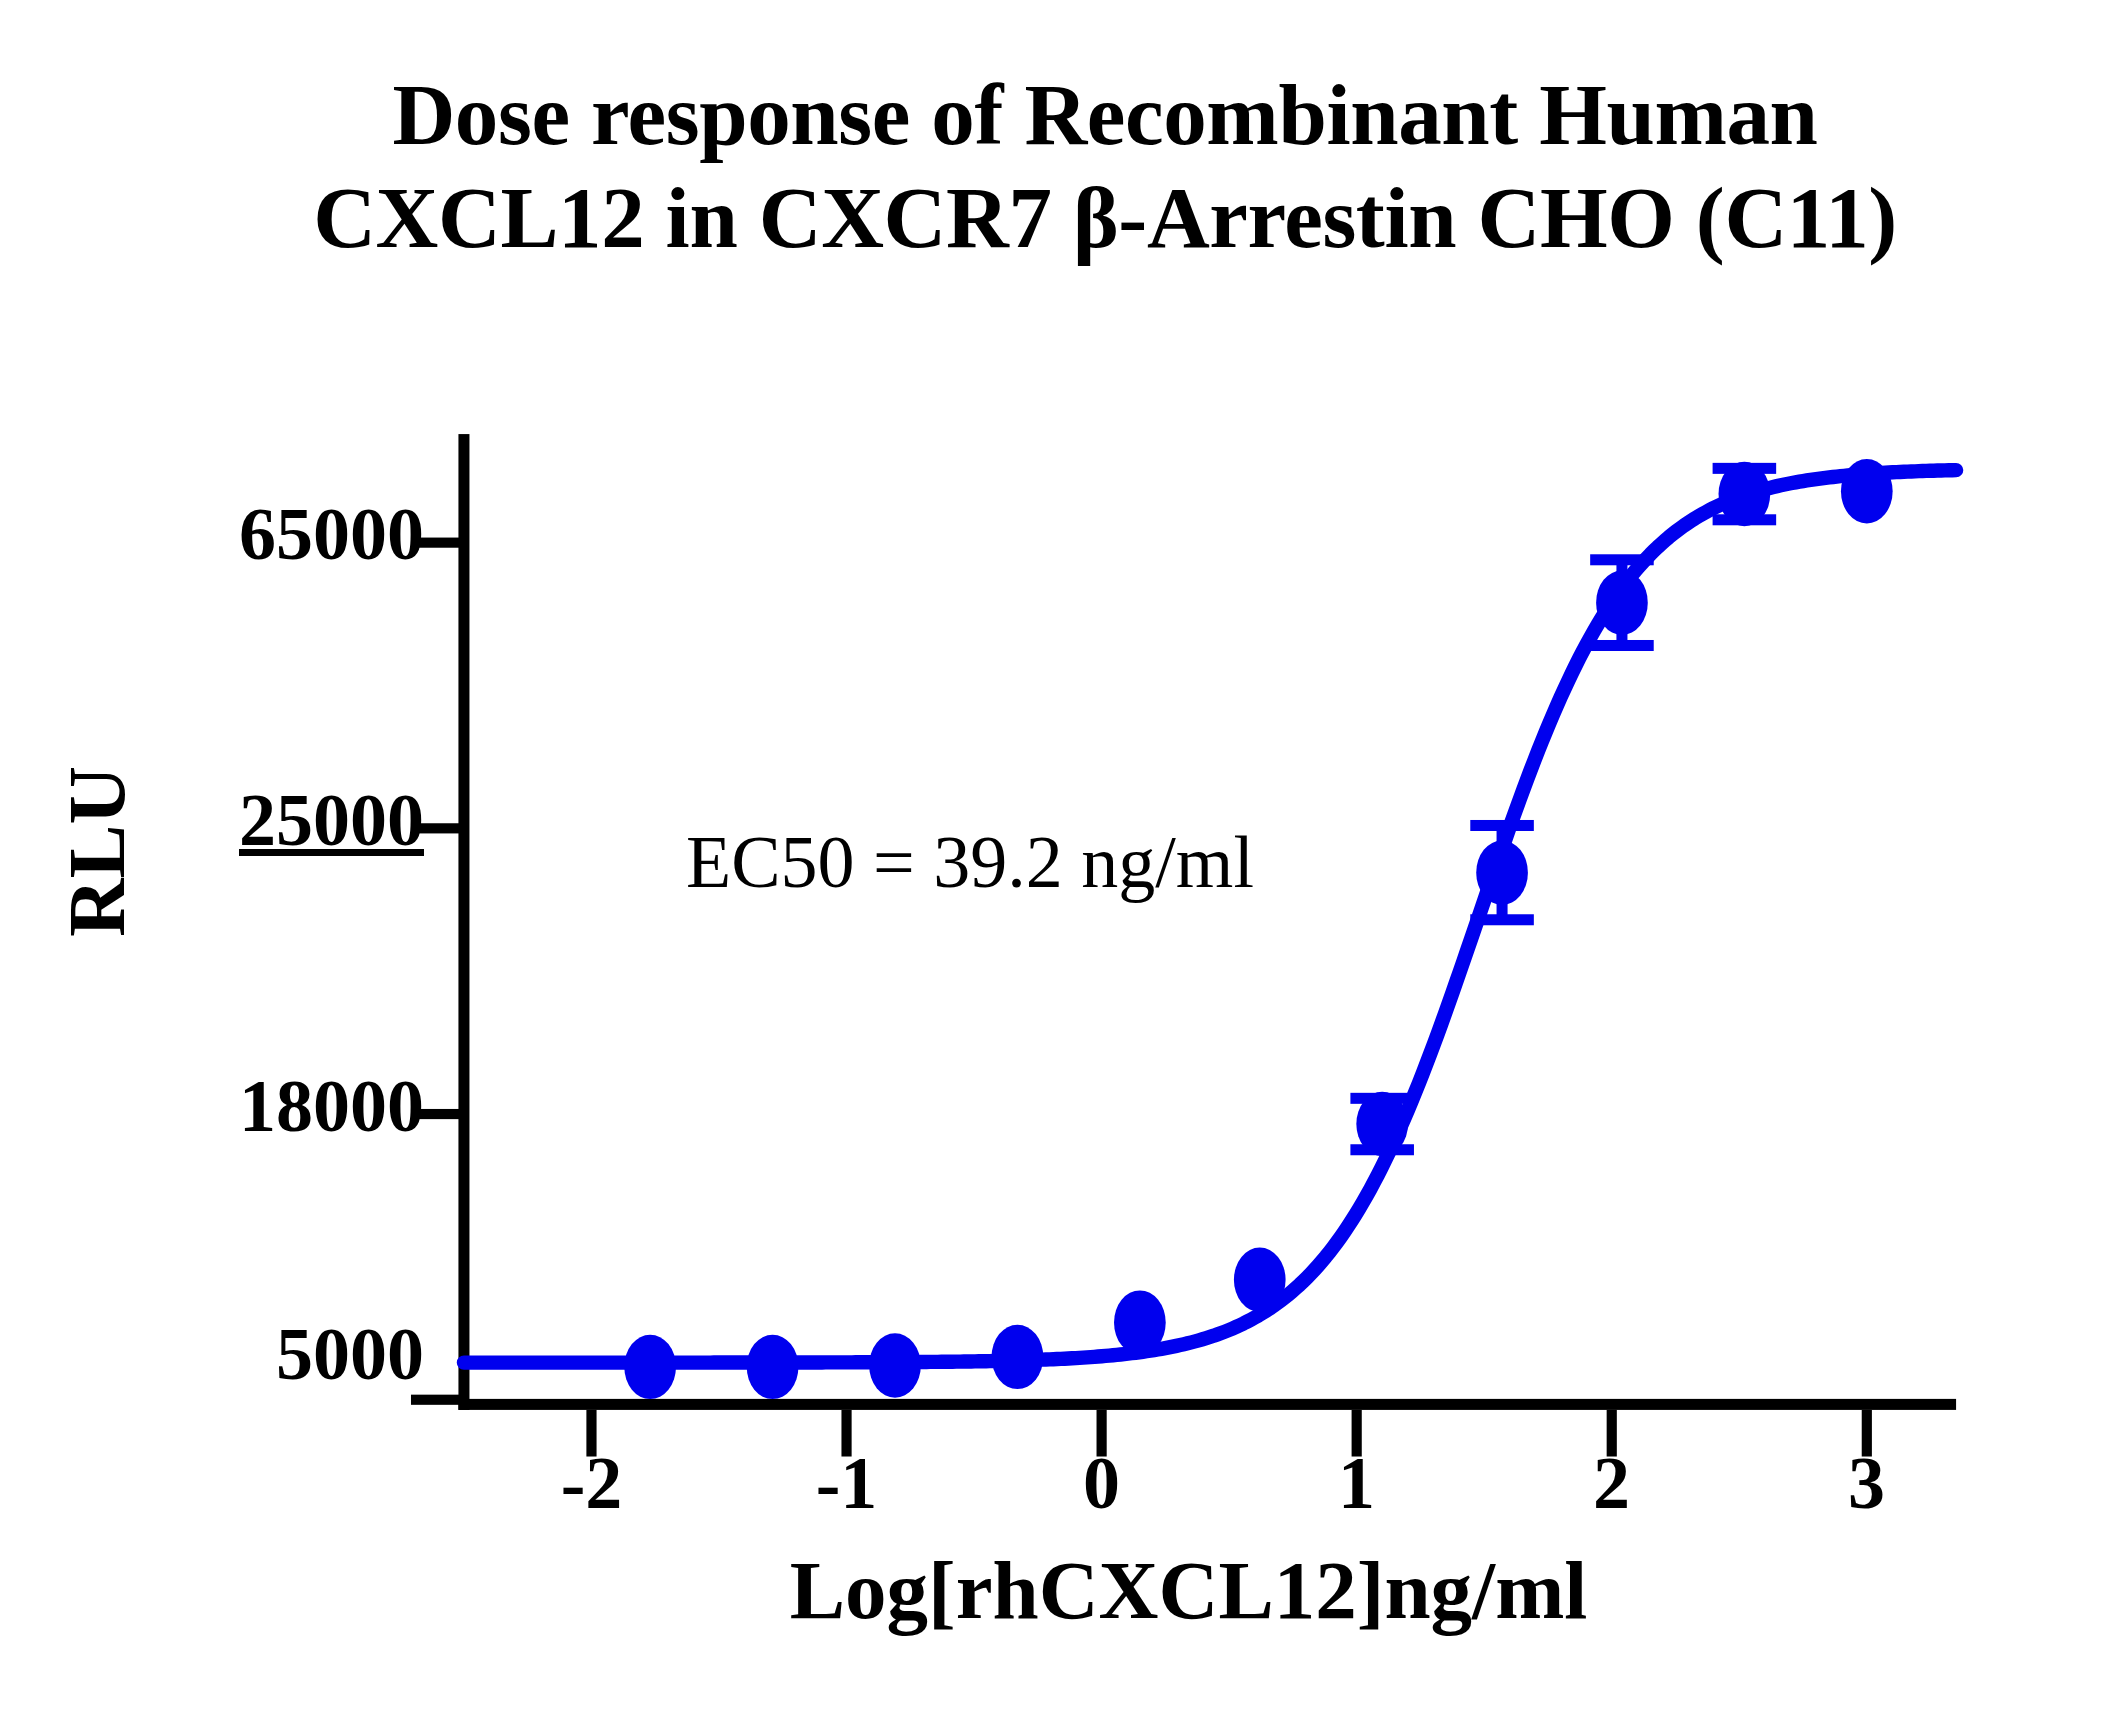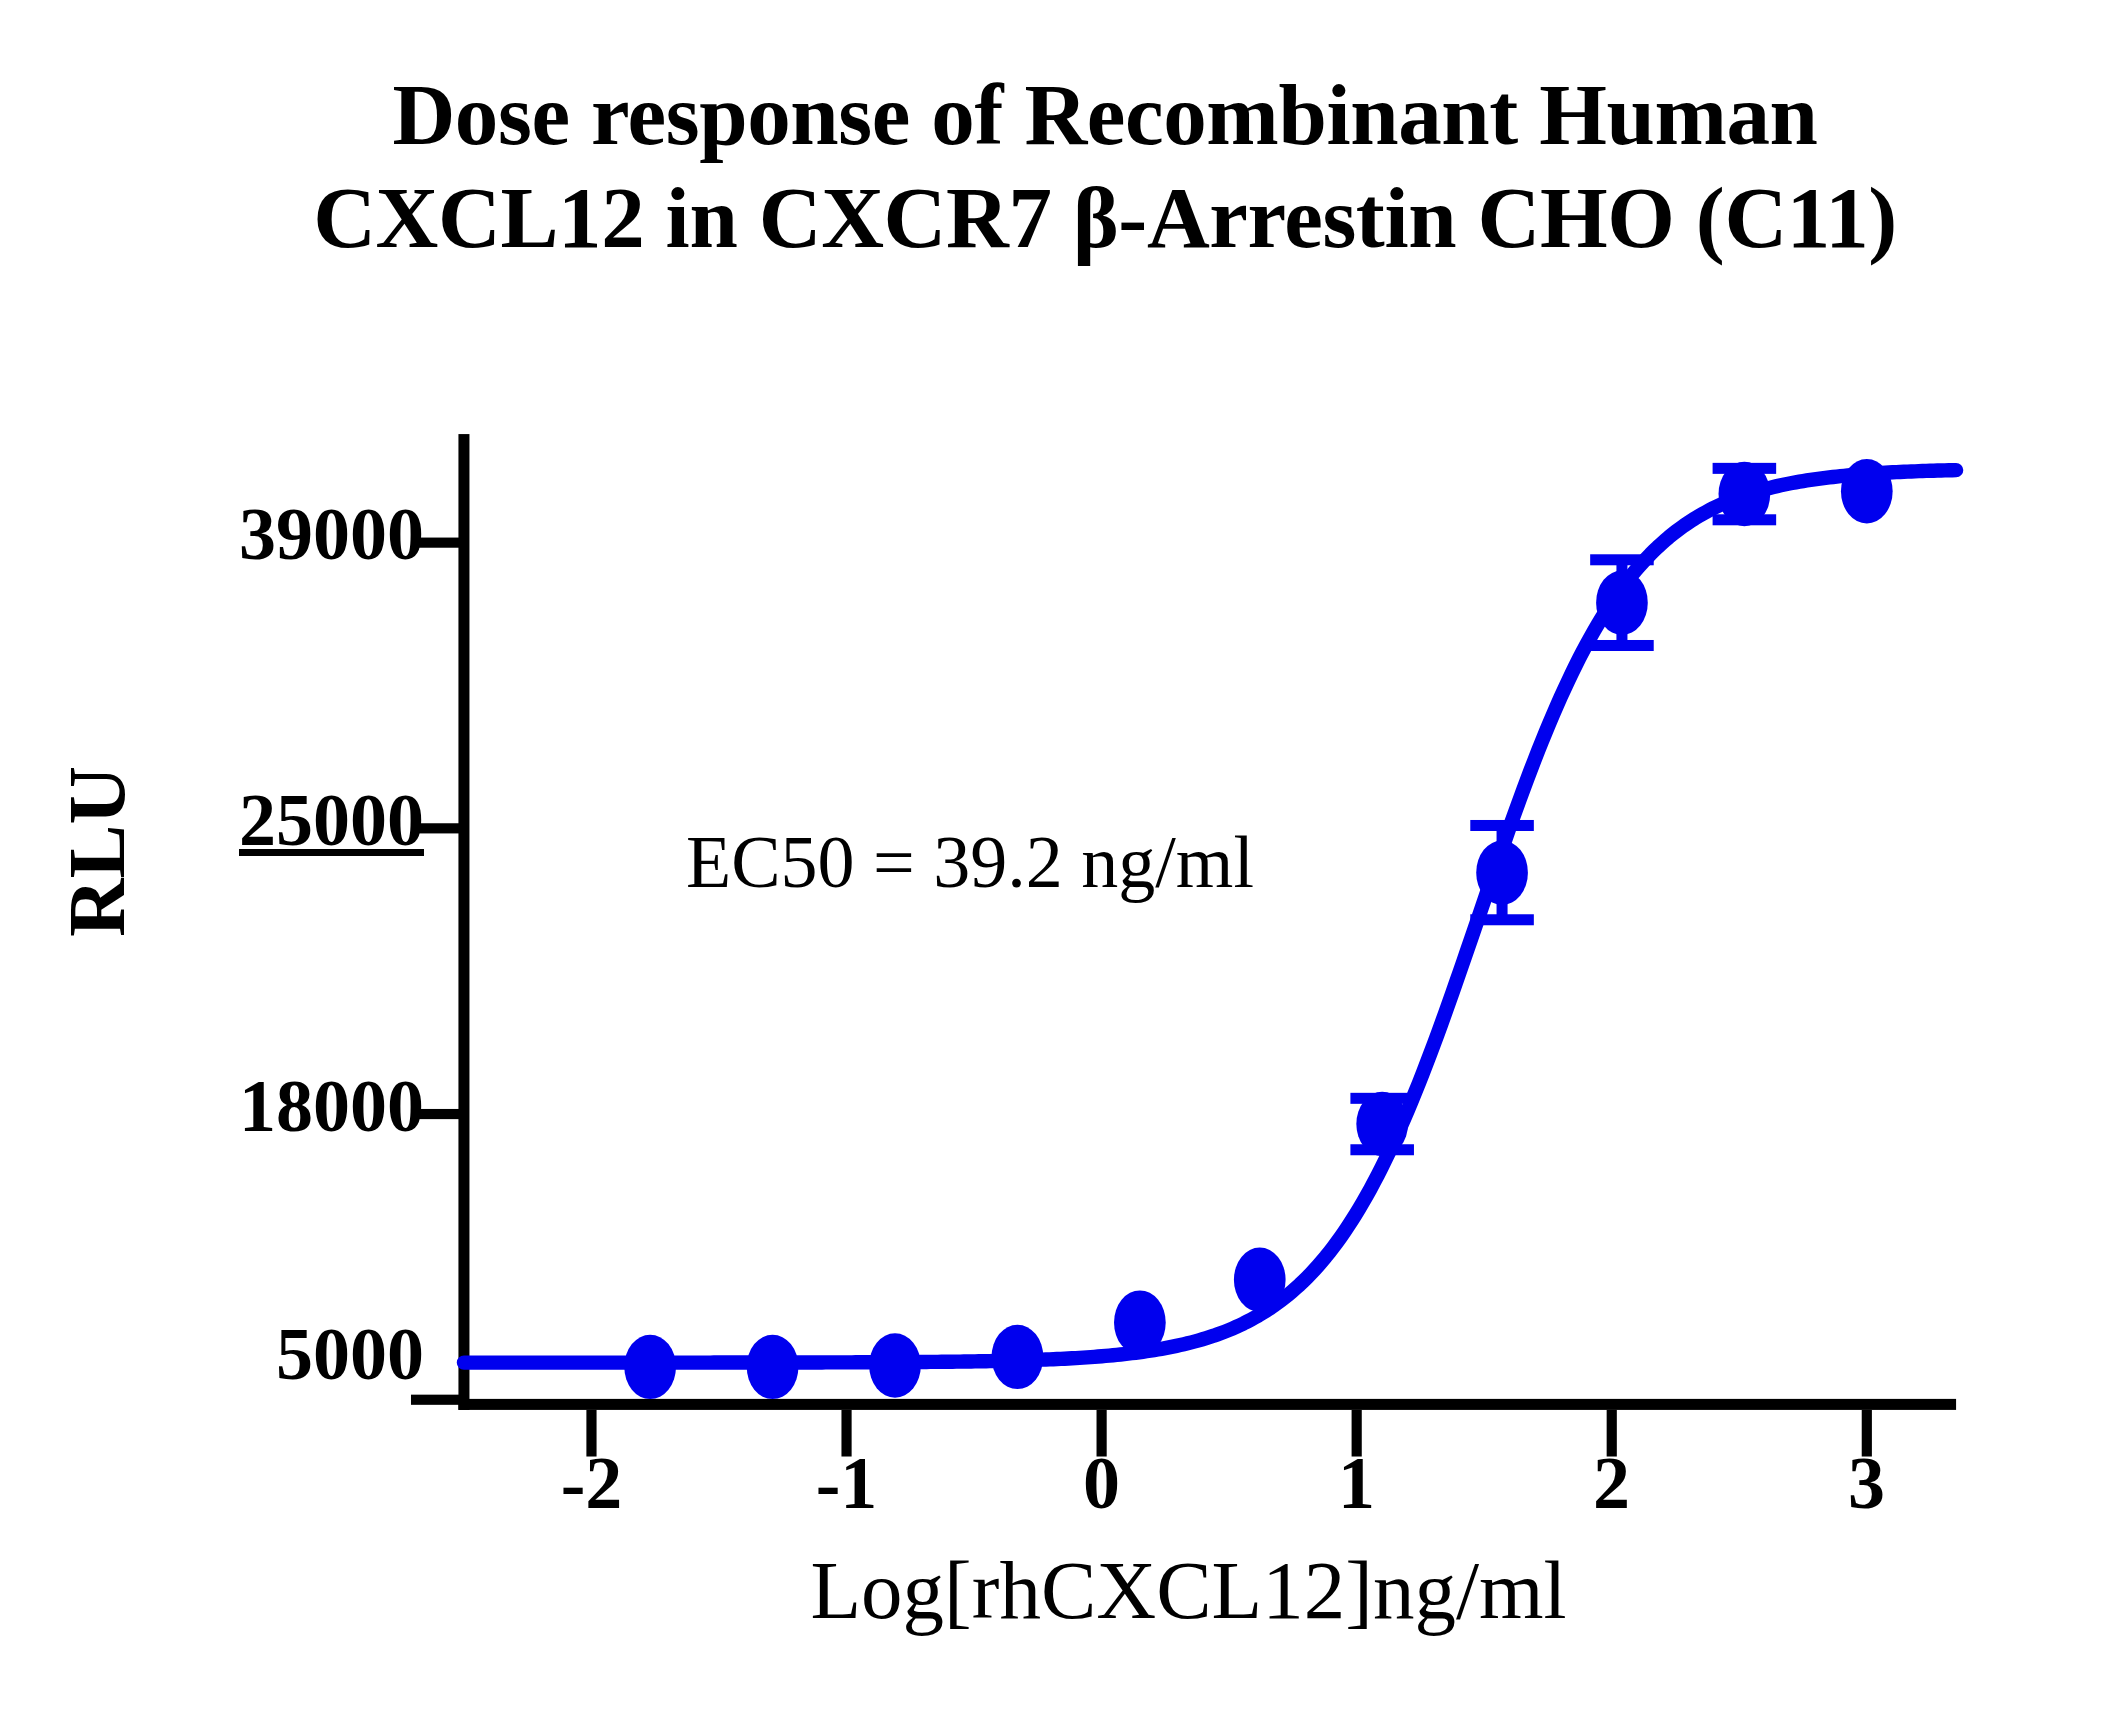--- a/index.html
+++ b/index.html
@@ -17,21 +17,21 @@
 
   
   #ylabel{
     position:absolute;left:-38px;top:805px;width:271px;
     text-align:center;font-weight:bold;font-size:81px;color:#000;
     transform:rotate(-90deg);transform-origin:center center;
     white-space:nowrap;
   }
   #xlabel{
     position:absolute;left:468px;top:1542px;width:1441px;
-    text-align:center;font-weight:normal;font-size:83px;color:#000;
+    text-align:center;font-weight:bold;font-size:83px;color:#000;
     white-space:nowrap;
   }
 
   
   .ytick-lab{
     position:absolute;right:0;width:100%;text-align:right;
     font-weight:bold;font-size:74px;color:#000;white-space:nowrap;
   }
   #ytick-wrap{position:absolute;left:161px;top:0;width:263px;height:1736px;}
   .xtick-lab{
@@ -59,21 +59,21 @@
   </div>
 
   <div id="ylabel">RLU</div>
 
   <div id="xlabel">Log[rhCXCL12]ng/ml</div>
 
   <div id="ytick-wrap">
       <div class="ytick-lab" style="top: 1312px;">5000</div>
       <div class="ytick-lab" style="top: 1064px;">18000</div>
       <div class="ytick-lab" style="top: 778px; text-decoration: underline;">25000</div>
-      <div class="ytick-lab" style="top: 492px;">39000</div>
+      <div class="ytick-lab" style="top: 492px;">65000</div>
     </div>
   <div id="xtick-wrap">
       <div class="xtick-lab" style="left: 592px;">-2</div>
       <div class="xtick-lab" style="left: 847px;">-1</div>
       <div class="xtick-lab" style="left: 1102px;">0</div>
       <div class="xtick-lab" style="left: 1357px;">1</div>
       <div class="xtick-lab" style="left: 1612px;">2</div>
       <div class="xtick-lab" style="left: 1867px;">3</div>
     </div>
 

